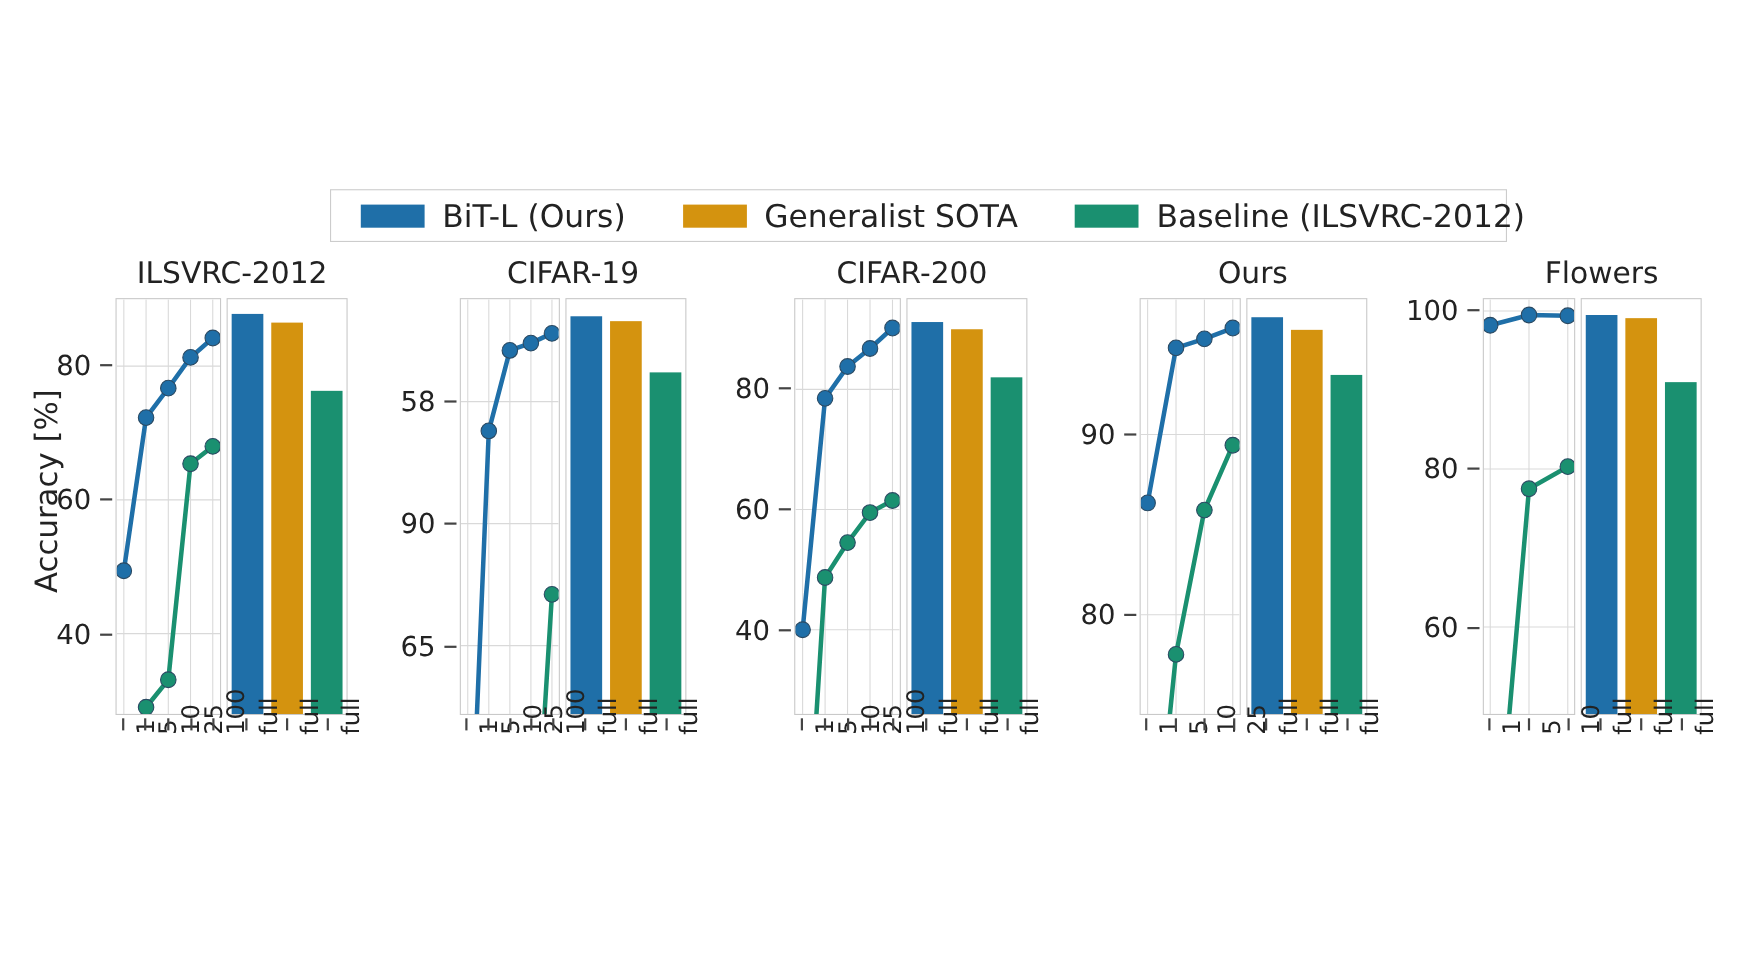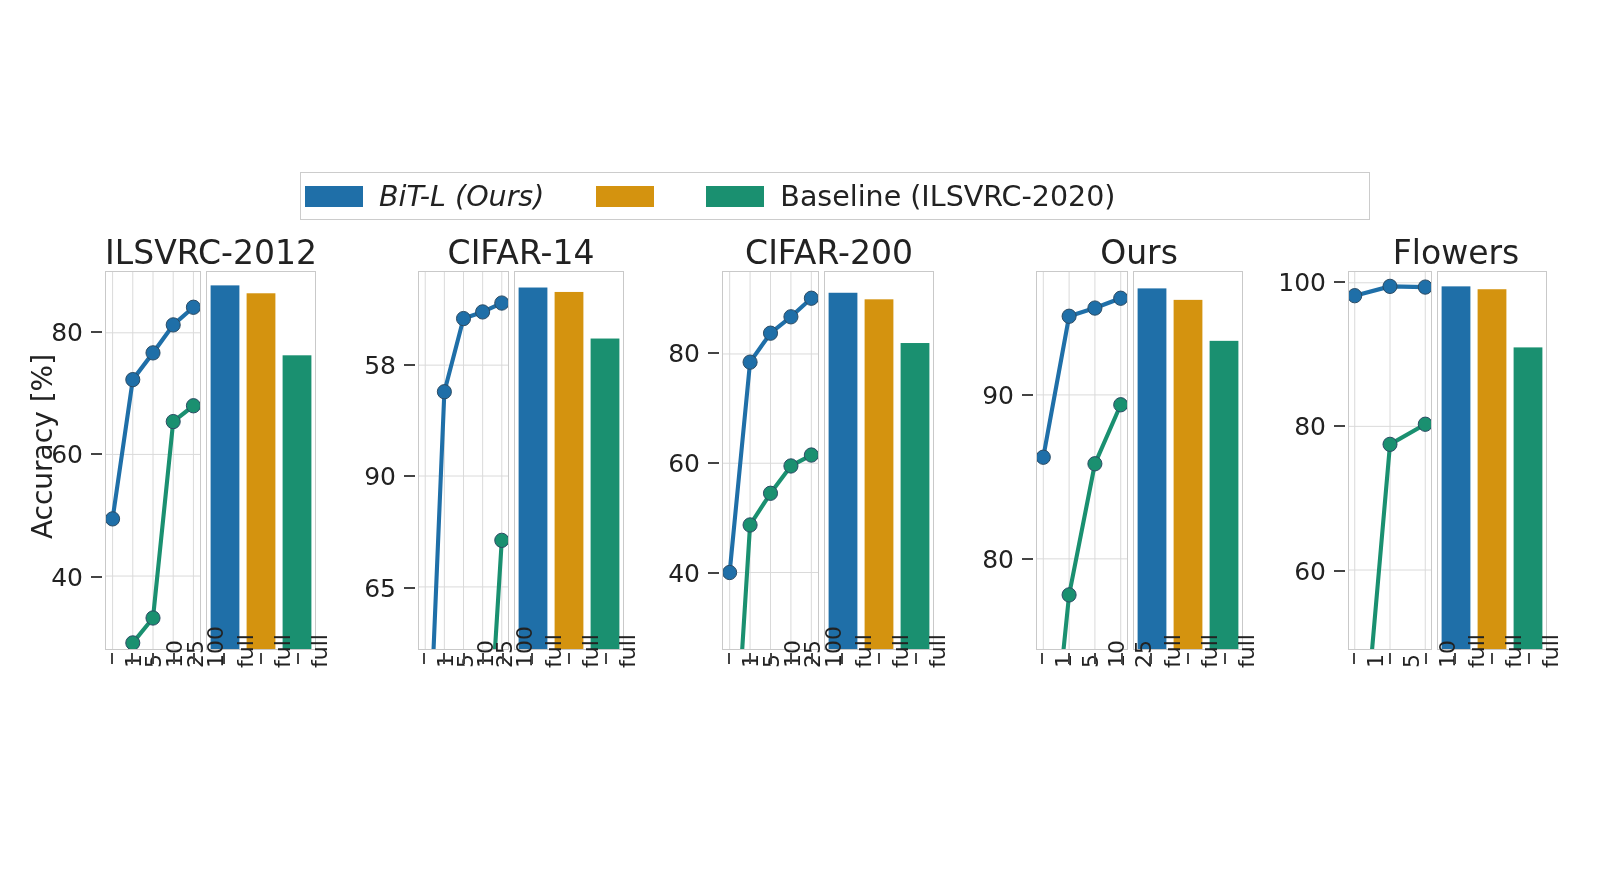--- a/index.html
+++ b/index.html
@@ -12,35 +12,35 @@
 
   
   #legend{
     position:absolute;left:300px;top:172px;width:1070px;height:48px;
     border:1.2px solid #cccccc;background:#ffffff;
     display:flex;align-items:center;box-sizing:border-box;
   }
   .legend-entry{display:flex;align-items:center;height:100%;}
   .legend-swatch{width:58px;height:21px;display:inline-block;flex:none;}
   .legend-text{font-size:28.5px;color:#222222;white-space:nowrap;margin-left:16px;}
-  #legend-e0{margin-left:4px;font-style:italic;}
+  #legend-e0{margin-left:27px;}
   #legend-e1{margin-left:52px;}
   #legend-e2{margin-left:52px;}
 
   
   #ylabel{
     position:absolute;left:-78px;top:430px;width:240px;
     text-align:center;font-size:28px;color:#222;
     transform:rotate(-90deg);transform-origin:center center;
   }
 
   
   .panel{position:absolute;top:0;height:891px;}
   .panel-title{
-    position:absolute;top:233px;font-size:33px;color:#222;
+    position:absolute;top:233px;font-size:27px;color:#222;
     text-align:center;white-space:nowrap;
   }
   .axes{
     position:absolute;top:271px;height:379px;
     border:1.2px solid #c9c9c9;box-sizing:border-box;background:#fff;
   }
   .axes svg{position:absolute;left:0;top:0;width:100%;height:100%;display:block;}
 
   
   .ytick{
@@ -66,24 +66,25 @@
 
 <div id="figure">
 
   <div id="legend">
     <div class="legend-entry" id="legend-e0">
       <span class="legend-swatch" style="background: rgb(31, 111, 168);"></span>
       <span class="legend-text">BiT-L (Ours)</span>
     </div>
     <div class="legend-entry" id="legend-e1">
       <span class="legend-swatch" style="background: rgb(212, 147, 15);"></span>
+      <span class="legend-text">Generalist SOTA</span>
     </div>
     <div class="legend-entry" id="legend-e2">
       <span class="legend-swatch" style="background: rgb(26, 144, 112);"></span>
-      <span class="legend-text">Baseline (ILSVRC-2020)</span>
+      <span class="legend-text">Baseline (ILSVRC-2012)</span>
     </div>
   </div>
 
   <div id="ylabel">Accuracy [%]</div>
 
   <div id="panels">
       <div class="panel">
         <div class="panel-title" style="left: 61px; width: 300px;">ILSVRC-2012</div>
         <div class="ytick" style="left: -25px; width: 108px; top: 576.645px;">40</div>
         <div class="ytickdash" style="left: 91px; top: 576.645px;"></div>
@@ -132,21 +133,21 @@
         <div class="xtick" style="left: 193.28px;"></div>
         <div class="xlabel" style="left: 203.28px;">100</div>
         <div class="xtick" style="left: 223.333px;"></div>
         <div class="xlabel" style="left: 233.333px;">full</div>
         <div class="xtick" style="left: 260px;"></div>
         <div class="xlabel" style="left: 270px;">full</div>
         <div class="xtick" style="left: 296.667px;"></div>
         <div class="xlabel" style="left: 306.667px;">full</div>
       </div>
       <div class="panel">
-        <div class="panel-title" style="left: 371px; width: 300px;">CIFAR-14</div>
+        <div class="panel-title" style="left: 371px; width: 300px;">CIFAR-19</div>
         <div class="ytick" style="left: 288px; width: 108px; top: 587.576px;">65</div>
         <div class="ytickdash" style="left: 404px; top: 587.576px;"></div>
         <div class="ytick" style="left: 288px; width: 108px; top: 476.106px;">90</div>
         <div class="ytickdash" style="left: 404px; top: 476.106px;"></div>
         <div class="ytick" style="left: 288px; width: 108px; top: 364.635px;">58</div>
         <div class="ytickdash" style="left: 404px; top: 364.635px;"></div>
         <div class="axes" style="left: 418px; width: 91px; overflow: hidden;">
           <svg viewBox="0 0 91 379" preserveAspectRatio="none">
             <line class="gridline" x1="0" y1="316.57647058823534" x2="91" y2="316.57647058823534"></line>
             <line class="gridline" x1="0" y1="205.10588235294125" x2="91" y2="205.10588235294125"></line>

